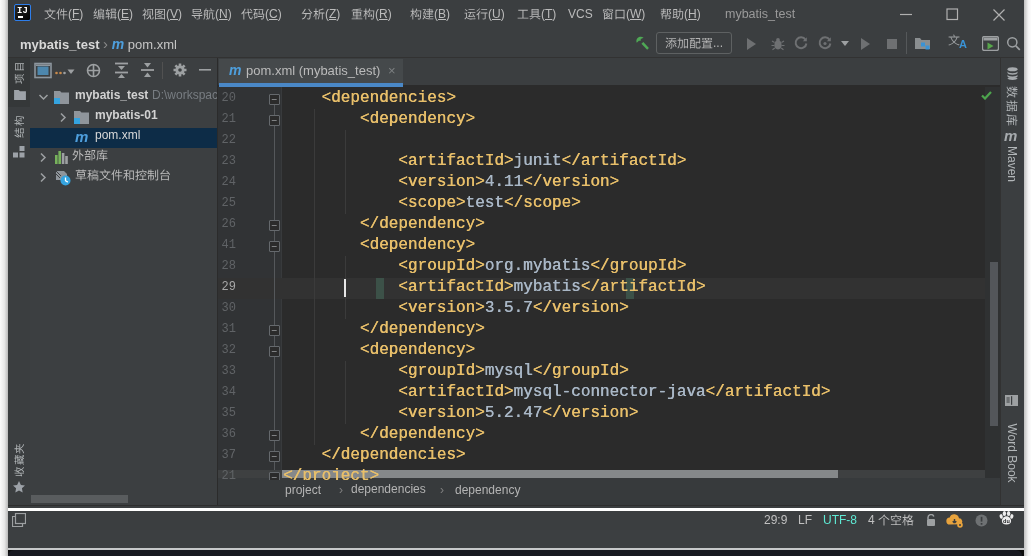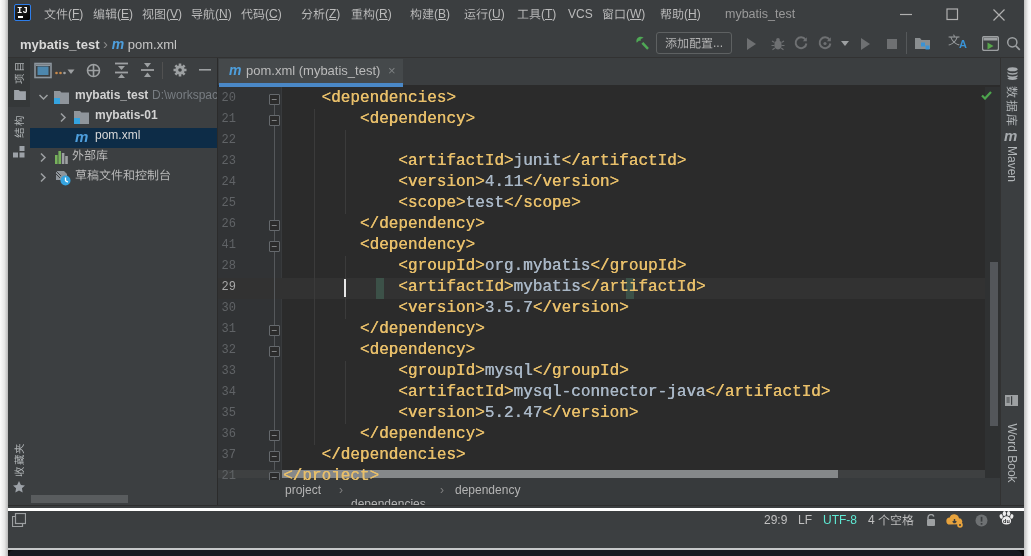--- a/index.html
+++ b/index.html
@@ -498,21 +498,21 @@
 <div id="hstrack"></div>
 <div id="hscroll"></div>
 <div id="vscroll"></div>
 <svg class="ic abs" style="left:763px;top:4px" width="11" height="9" viewBox="0 0 11 9">
           <path d="M1 4.5l3 3L10 1" fill="none" stroke="#4da54d" stroke-width="2.2"></path>
         </svg>
   </div>
   <div id="bcrumb">
         <span style="position:absolute;left:67px;top:5px">project</span>
         <span style="position:absolute;left:121px;top:5px;color:#7f7f7f">›</span>
-        <span style="position:absolute;left:133px;top:19px">dependencies</span>
+        <span style="position:absolute;left:133px;top:4px">dependencies</span>
         <span style="position:absolute;left:222px;top:5px;color:#7f7f7f">›</span>
         <span style="position:absolute;left:237px;top:5px">dependency</span>
       </div>
 </div>
 <div id="rstrip"></div>
 <svg class="ic abs" style="left:1007px;top:67px" width="11" height="13" viewBox="0 0 11 13">
       <ellipse cx="5.5" cy="2.2" rx="5" ry="2" fill="#a6aaad"></ellipse>
       <path d="M.5 4.2c0 1.1 2.2 2 5 2s5-.9 5-2v1.6c0 1.1-2.2 2-5 2s-5-.9-5-2z" fill="#a6aaad"></path>
       <path d="M.5 7.6c0 1.1 2.2 2 5 2s5-.9 5-2v1.6c0 1.1-2.2 2-5 2s-5-.9-5-2z" fill="#a6aaad"></path>
       <path d="M.5 10.9c0 1.1 2.2 2 5 2s5-.9 5-2" fill="#a6aaad"></path>

